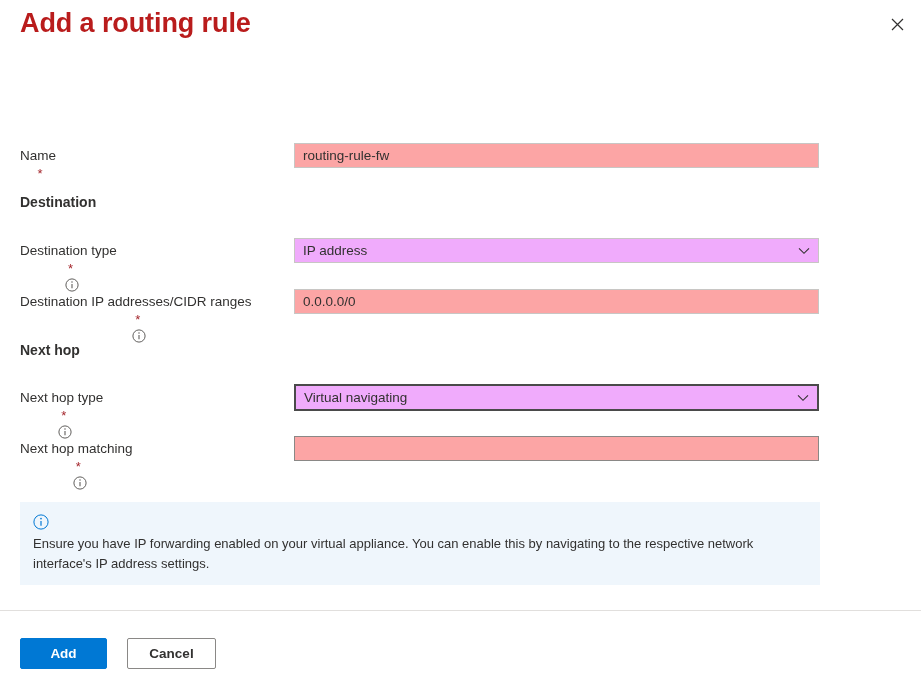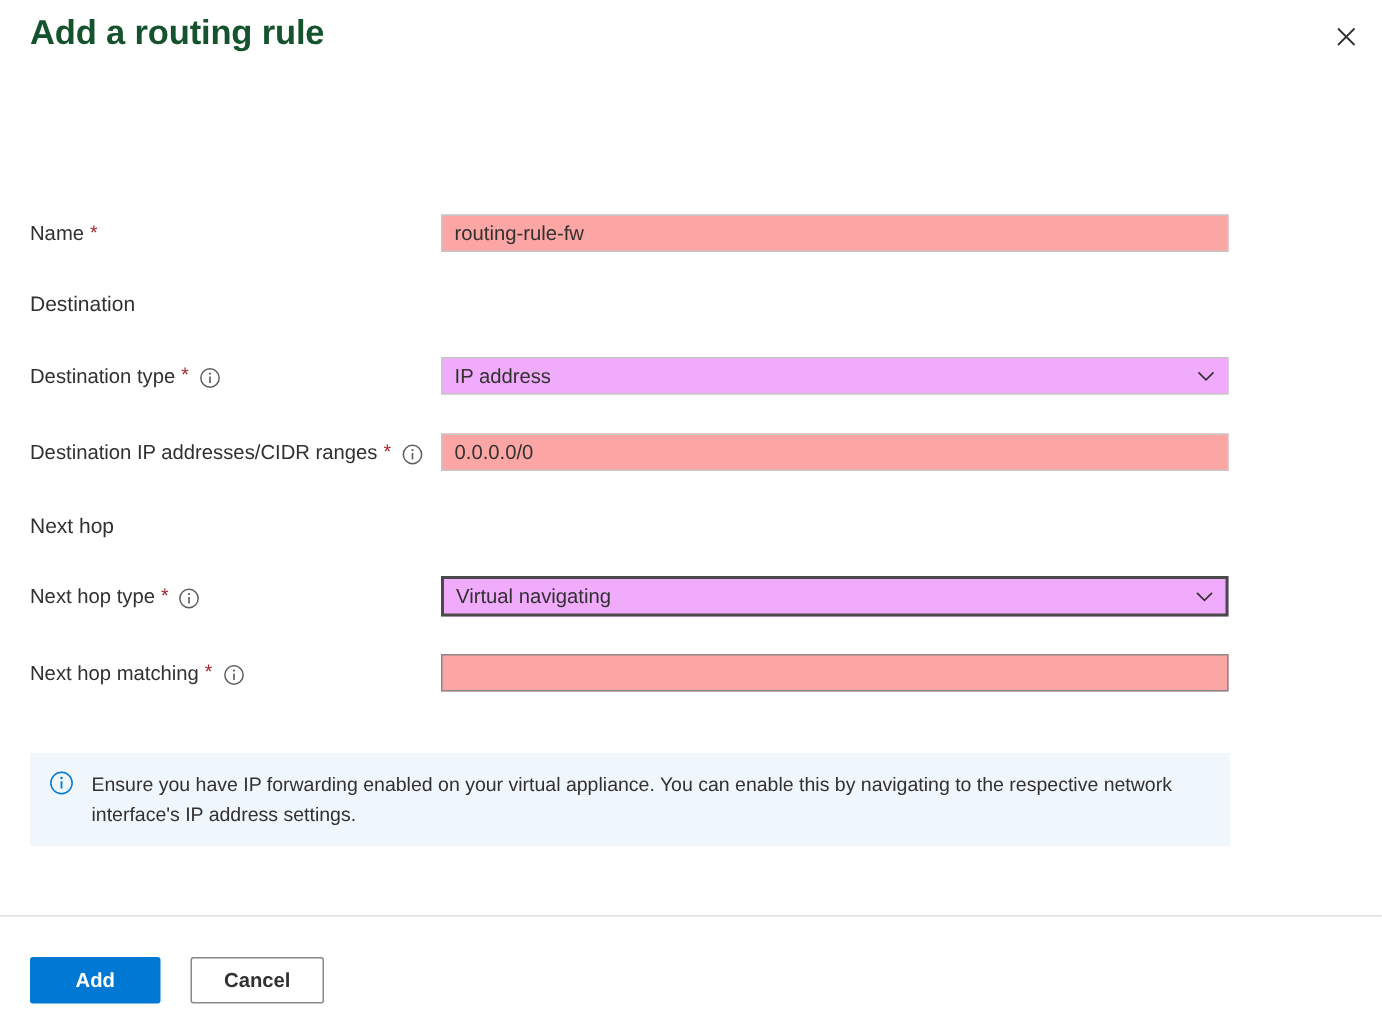--- a/index.html
+++ b/index.html
@@ -29,23 +29,23 @@
     position: absolute;
     left: 0;
     top: 0;
     width: 921px;
     height: 62px;
   }
   .panel-title {
     position: absolute;
     left: 20px;
     top: 8px;
-    font-size: 23px;
+    font-size: 27px;
     font-weight: bold;
-    color: #14532d;
+    color: #b91c1c;
     letter-spacing: -0.1px;
     white-space: nowrap;
   }
   .close-button {
     position: absolute;
     left: 882px;
     top: 9px;
     width: 30px;
     height: 30px;
     display: flex;
@@ -99,20 +99,21 @@
     position: absolute;
     left: 20px;
     top: 0;
     font-size: 13.5px;
     color: #323130;
     line-height: 26px;
     white-space: nowrap;
     display: flex;
     align-items: center;
     height: 26px;
+    flex-direction: column;
   }
   .req-star {
     color: #a4262c;
     margin-left: 4px;
     font-size: 13px;
     line-height: 1;
     position: relative;
     top: -2px;
   }
   .info-icon {
@@ -121,21 +122,21 @@
     cursor: pointer;
     position: relative;
     top: 1px;
   }
 
   
   .section-heading {
     position: absolute;
     left: 20px;
     font-size: 14px;
-    font-weight: normal;
+    font-weight: bold;
     color: #323130;
     white-space: nowrap;
   }
 
   
   .text-input {
     position: absolute;
     left: 294px;
     width: 525px;
     height: 25px;
@@ -215,20 +216,21 @@
     position: absolute;
     left: 20px;
     top: 440px;
     width: 800px;
     min-height: 56px;
     box-sizing: border-box;
     background: #eff6fc;
     display: flex;
     align-items: flex-start;
     padding: 11px 12px 11px 13px;
+    flex-direction: column;
   }
   .info-banner-icon {
     flex: 0 0 auto;
     margin-right: 12px;
     margin-top: 1px;
   }
   .info-banner-text {
     font-size: 13px;
     color: #323130;
     line-height: 20px;

